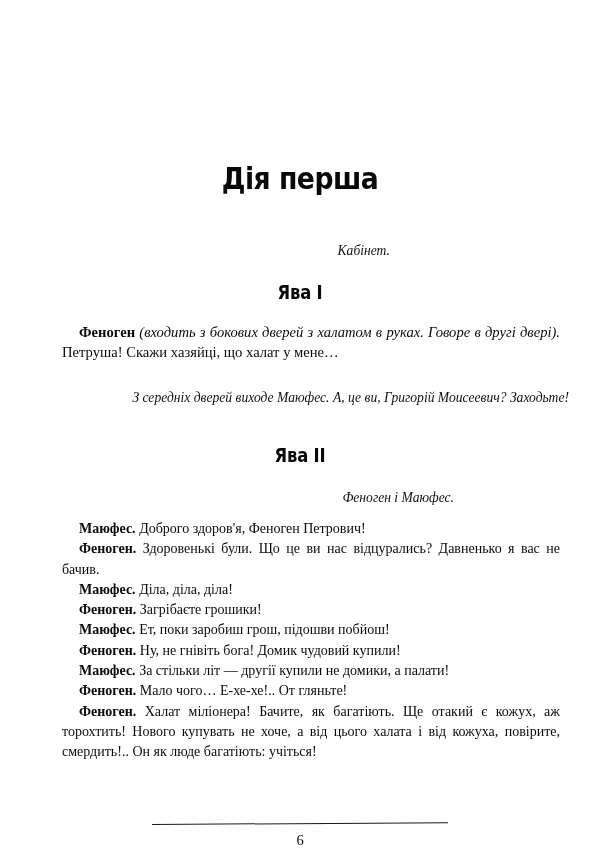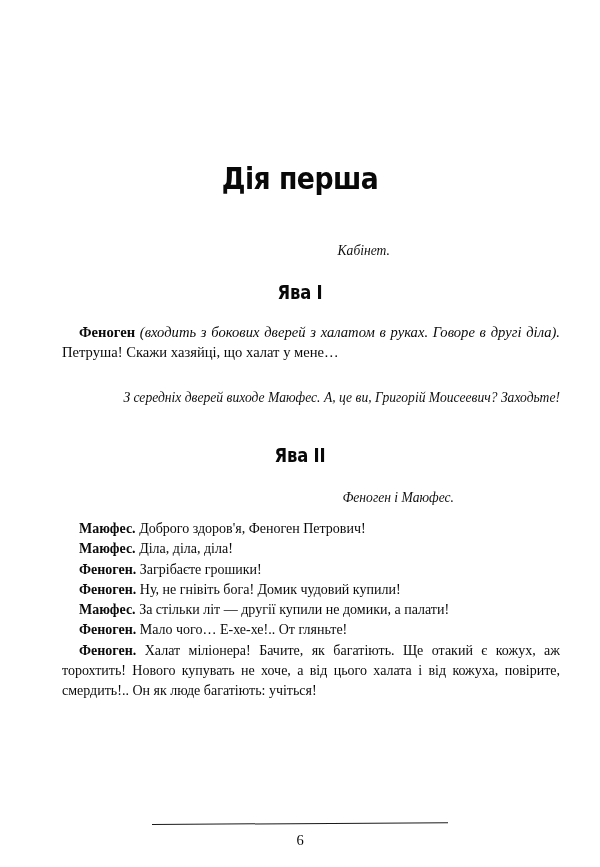--- a/index.html
+++ b/index.html
@@ -68,21 +68,21 @@
     line-height: 19.5px;
     color: #101010;
     text-align: right;
   }
   .stage-setting {
     left: 90px;
     top: 241px;
     width: 300px;
   }
   .stage-enter {
-    left: 78px;
+    left: 87px;
     top: 388px;
     width: 482px;
     font-style: italic;
   }
   .stage-cast {
     left: 78px;
     top: 488px;
     width: 360px;
     margin-left: 16px;
   }
@@ -147,33 +147,35 @@
 
 <div class="page">
 
   <div class="act-title">Дія перша</div>
 
   <div class="stage stage-setting">Кабінет.</div>
 
   <div class="scene-heading scene-1">Ява I</div>
 
   <div class="opening-block">
-    <p class="speech"><span class="speaker">Феноген</span> <span class="direction">(входить з бокових дверей з халатом в руках. Говоре в другі діла).</span> <span>Петруша! Скажи хазяйці, що халат у мене…</span></p>
+    <p class="speech"><span class="speaker">Феноген</span> <span class="direction">(входить з бокових дверей з халатом в руках. Говоре в другі двері).</span> <span>Петруша! Скажи хазяйці, що халат у мене…</span></p>
   </div>
 
   <div class="stage stage-enter">З середніх дверей виходе Маюфес. А, це ви, Григорій Моисеевич? Заходьте!</div>
 
   <div class="scene-heading scene-2">Ява II</div>
 
   <div class="stage stage-cast">Феноген і Маюфес.</div>
 
   <div class="dialogue-block">
     <p class="speech"><span class="speaker">Маюфес.</span> <span>Доброго здоров'я, Феноген Петрович!</span></p>
+    <p class="speech"><span class="speaker">Феноген.</span> <span>Здоровенькі були. Що це ви нас відцурались? Давненько я вас не бачив.</span></p>
     <p class="speech"><span class="speaker">Маюфес.</span> <span>Діла, діла, діла!</span></p>
     <p class="speech"><span class="speaker">Феноген.</span> <span>Загрібаєте грошики!</span></p>
+    <p class="speech"><span class="speaker">Маюфес.</span> <span>Ет, поки заробиш грош, підошви побйош!</span></p>
     <p class="speech"><span class="speaker">Феноген.</span> <span>Ну, не гнівіть бога! Домик чудовий купили!</span></p>
     <p class="speech"><span class="speaker">Маюфес.</span> <span>За стільки літ — другії купили не домики, а палати!</span></p>
     <p class="speech"><span class="speaker">Феноген.</span> <span>Мало чого… Е-хе-хе!.. От гляньте!</span></p>
     <p class="speech"><span class="speaker">Феноген.</span> <span>Халат міліонера! Бачите, як багатіють. Ще отакий є кожух, аж торохтить! Нового купувать не хоче, а від цього халата і від кожуха, повірите, смердить!.. Он як люде багатіють: учіться!</span></p>
   </div>
 
   <div class="footer-rule"></div>
   <div class="page-number">6</div>
 
 </div>

